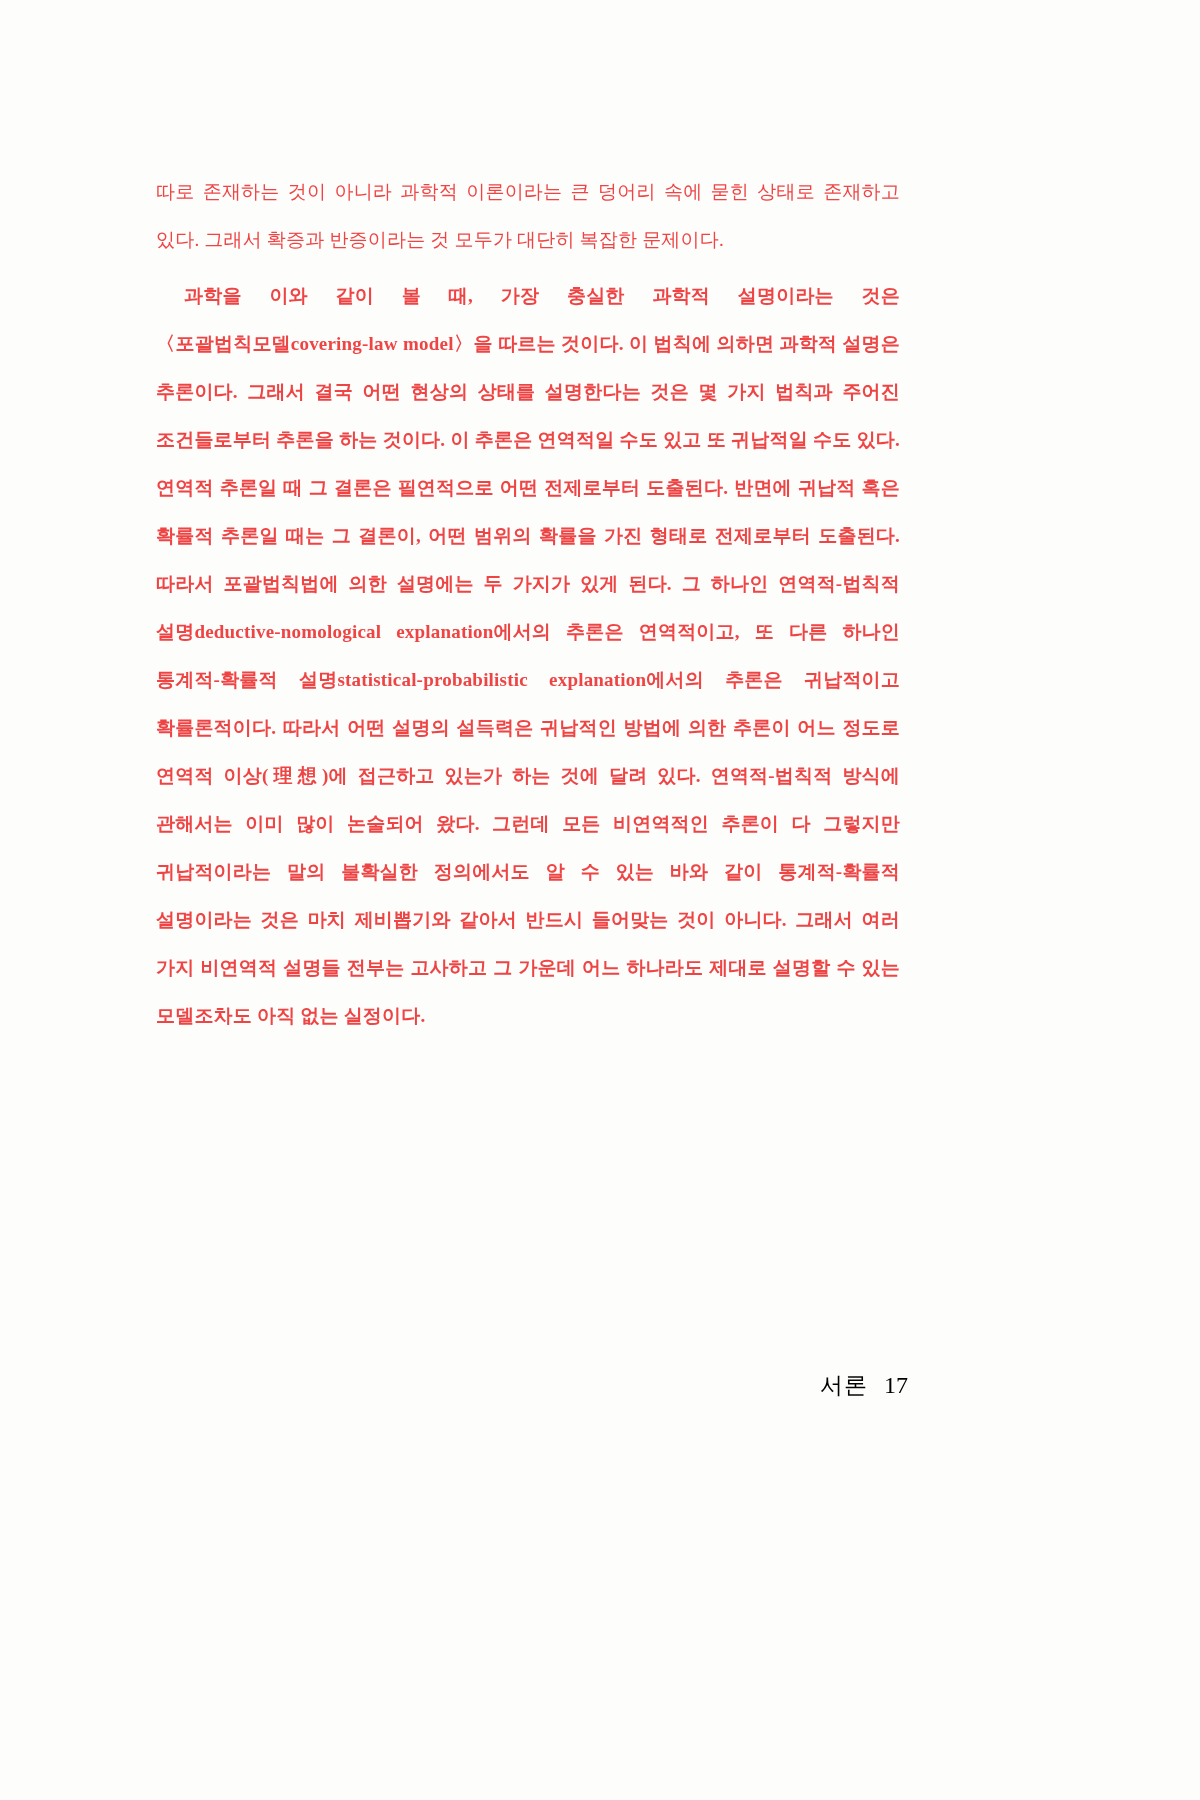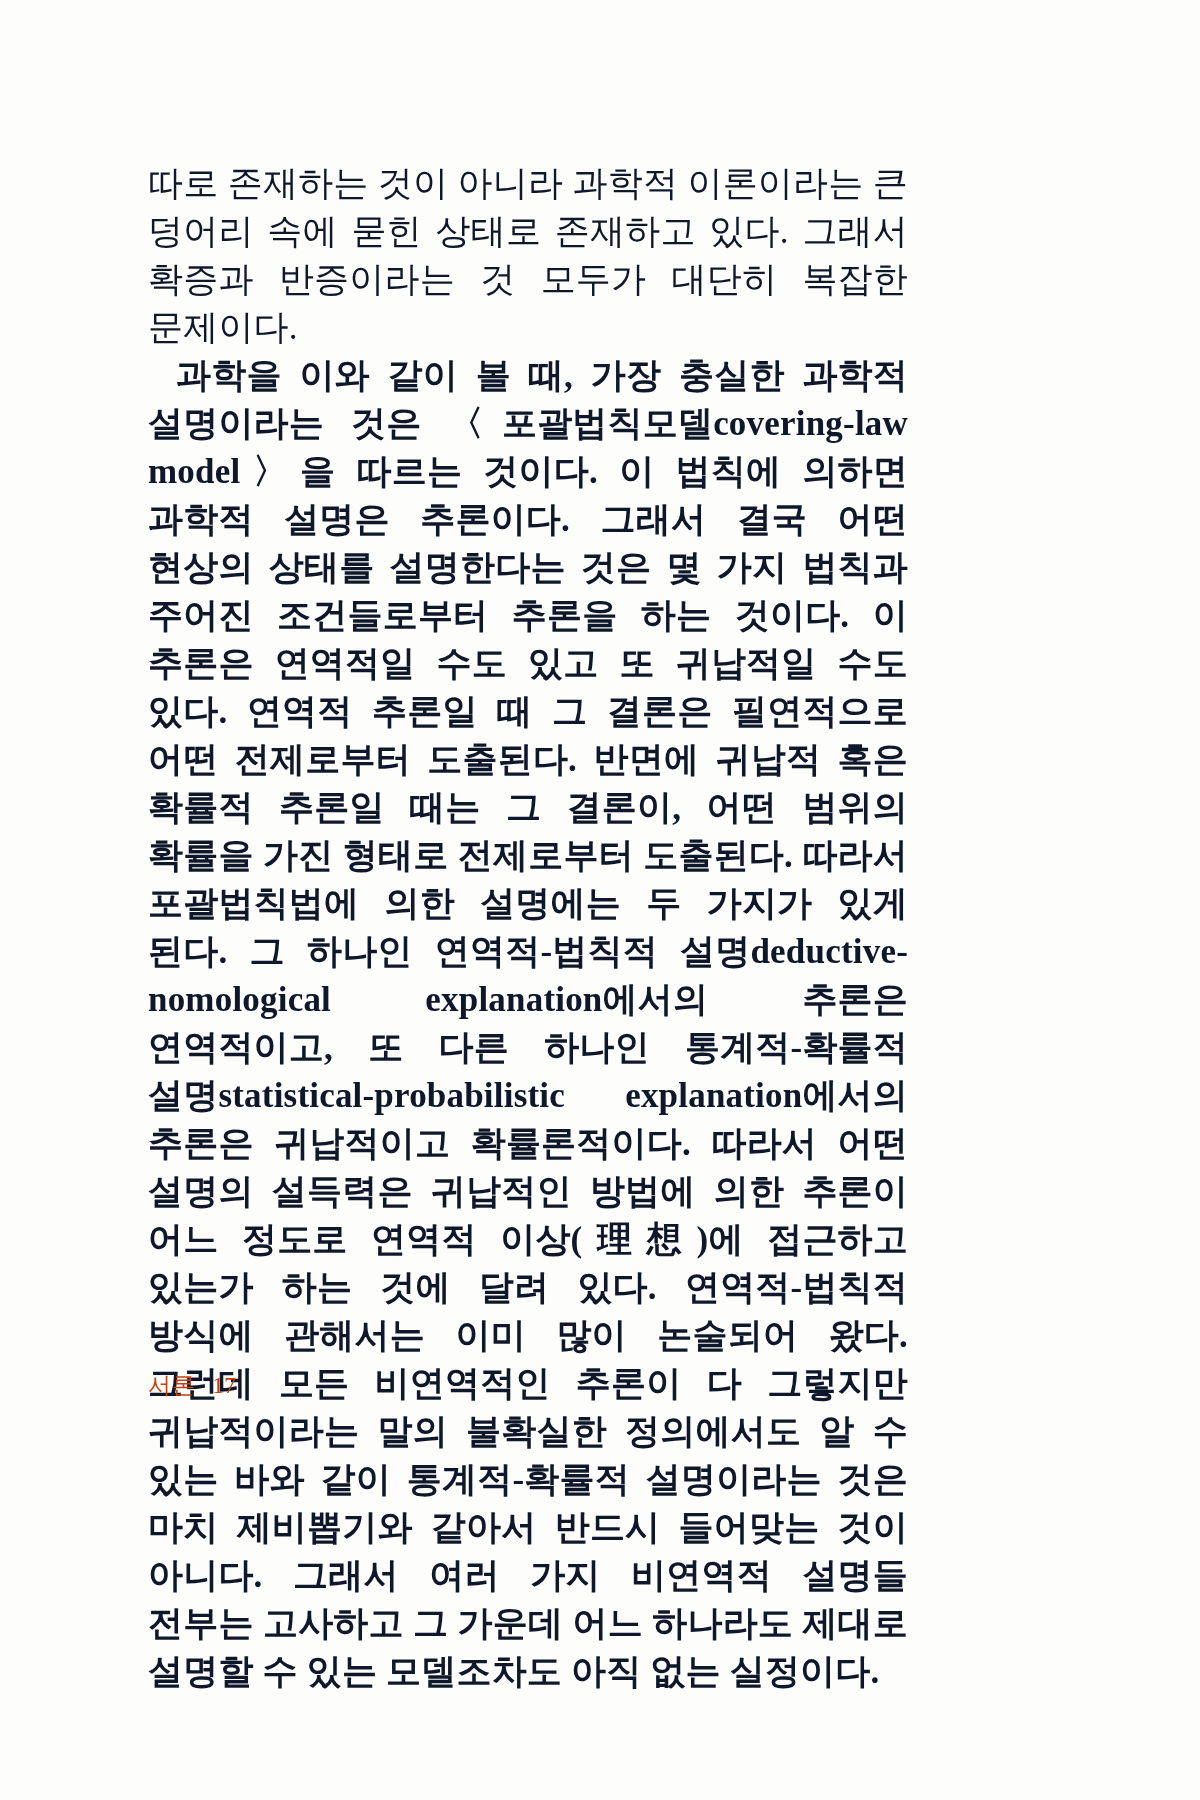--- a/index.html
+++ b/index.html
@@ -23,44 +23,45 @@
     height: 1800px;
     background: #fdfdfc;
   }
   .text-block {
     position: absolute;
     left: 148px;
     top: 160px;
     width: 760px;
   }
   p.para {
-    margin: 0;
-    font-size: 35px;
+    margin: 8px;
+    font-size: 19px;
     line-height: 48px;
     text-align: justify;
     text-justify: inter-character;
     letter-spacing: 0.2px;
-    color: #0f172a;
+    color: #ef4444;
     word-break: keep-all;
   }
   p.para.indent {
     text-indent: 28px;
   }
   p.para + p.para {
     margin-top: 0px;
     font-weight: bold;
   }
   .footer {
     position: absolute;
     left: 148px;
     top: 1370px;
     width: 760px;
+    text-align: right;
     font-size: 23px;
     letter-spacing: 1px;
-    color: #c2410c;
+    color: #000000;
   }
   .footer .label {
     display: inline-block;
     margin-right: 16px;
   }
   .footer .pagenum {
     display: inline-block;
     font-family: "Liberation Serif", serif;
     font-size: 24px;
     letter-spacing: 0px;

